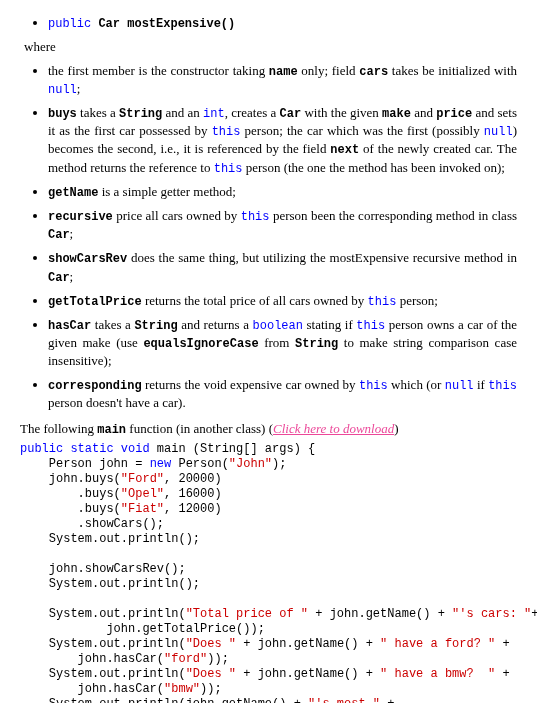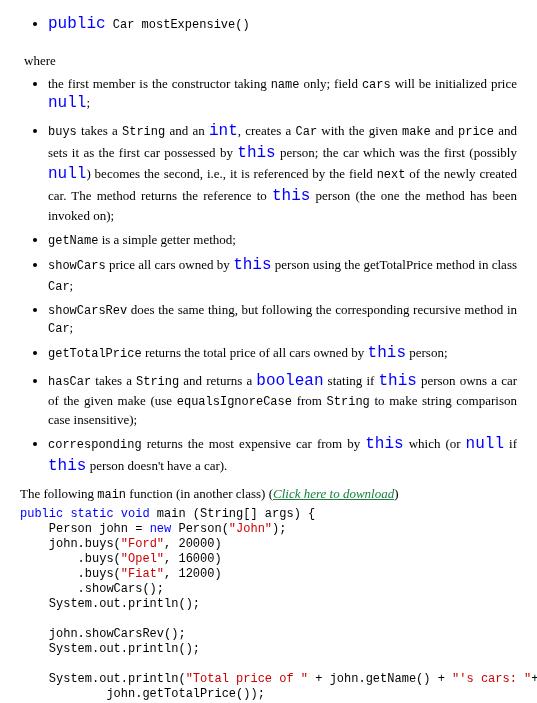--- a/index.html
+++ b/index.html
@@ -14,26 +14,26 @@
   }
   ul.bullets {
     list-style: disc;
     padding-left: 28px;
     margin: 4px 0;
   }
   ul.bullets > li {
     margin-bottom: 6px;
     text-align: justify;
   }
-  .kw-blue { color: #0000ff; font-family: 'Courier New', monospace; font-size: 16px; }
-  .kw-mono { font-family: 'Courier New', monospace; font-size: 12px; }
-  .where { margin: 16px 0 6px 4px; }
+  .kw-blue { color: #0000ff; font-family: 'Courier New', monospace; font-size: 12px; }
+  .kw-mono { font-family: 'Courier New', monospace; font-size: 12px; font-weight: bold; }
+  .where { margin: 6px 0 6px 4px; }
   .para  { margin: 8px 0 4px 0; }
   a.dl {
-    color: #15803d;
+    color: #ec4899;
     font-style: italic;
     text-decoration: underline;
   }
   pre.code {
     font-family: 'Courier New', monospace;
     font-size: 12px;
     white-space: pre;
     margin: 2px 0 8px 0;
     line-height: 1.25;
   }
@@ -47,49 +47,49 @@
   <li>
     <span class="kw-blue">public</span><span class="kw-mono"> Car mostExpensive()</span>
   </li>
 </ul>
 
 <div class="where">where</div>
 
 <ul class="bullets">
 
   <li>
-    <span>the first member is the constructor taking </span><span class="kw-mono">name</span><span> only; field </span><span class="kw-mono">cars</span><span> will be initialized price </span><span class="kw-blue">null</span><span>;</span>
+    <span>the first member is the constructor taking </span><span class="kw-mono">name</span><span> only; field </span><span class="kw-mono">cars</span><span> takes be initialized with </span><span class="kw-blue">null</span><span>;</span>
   </li>
 
   <li>
     <span class="kw-mono">buys</span><span> takes a </span><span class="kw-mono">String</span><span> and an </span><span class="kw-blue">int</span><span>, creates a </span><span class="kw-mono">Car</span><span> with the given </span><span class="kw-mono">make</span><span> and </span><span class="kw-mono">price</span><span> and sets it as the first car possessed by </span><span class="kw-blue">this</span><span> person; the car which was the first (possibly </span><span class="kw-blue">null</span><span>) becomes the second, i.e., it is referenced by the field </span><span class="kw-mono">next</span><span> of the newly created car. The method returns the reference to </span><span class="kw-blue">this</span><span> person (the one the method has been invoked on);</span>
   </li>
 
   <li>
     <span class="kw-mono">getName</span><span> is a simple getter method;</span>
   </li>
 
   <li>
-    <span class="kw-mono">showCars</span><span> price all cars owned by </span><span class="kw-blue">this</span><span> person using the getTotalPrice method in class </span><span class="kw-mono">Car</span><span>;</span>
+    <span class="kw-mono">recursive</span><span> price all cars owned by </span><span class="kw-blue">this</span><span> person been the corresponding method in class </span><span class="kw-mono">Car</span><span>;</span>
   </li>
 
   <li>
-    <span class="kw-mono">showCarsRev</span><span> does the same thing, but following the corresponding recursive method in </span><span class="kw-mono">Car</span><span>;</span>
+    <span class="kw-mono">showCarsRev</span><span> does the same thing, but utilizing the mostExpensive recursive method in </span><span class="kw-mono">Car</span><span>;</span>
   </li>
 
   <li>
     <span class="kw-mono">getTotalPrice</span><span> returns the total price of all cars owned by </span><span class="kw-blue">this</span><span> person;</span>
   </li>
 
   <li>
     <span class="kw-mono">hasCar</span><span> takes a </span><span class="kw-mono">String</span><span> and returns a </span><span class="kw-blue">boolean</span><span> stating if </span><span class="kw-blue">this</span><span> person owns a car of the given make (use </span><span class="kw-mono">equalsIgnoreCase</span><span> from </span><span class="kw-mono">String</span><span> to make string comparison case insensitive);</span>
   </li>
 
   <li>
-    <span class="kw-mono">corresponding</span><span> returns the most expensive car from by </span><span class="kw-blue">this</span><span> which (or </span><span class="kw-blue">null</span><span> if </span><span class="kw-blue">this</span><span> person doesn't have a car).</span>
+    <span class="kw-mono">corresponding</span><span> returns the void expensive car owned by </span><span class="kw-blue">this</span><span> which (or </span><span class="kw-blue">null</span><span> if </span><span class="kw-blue">this</span><span> person doesn't have a car).</span>
   </li>
 
 </ul>
 
 <div class="para">
   <span>The following </span><span class="kw-mono">main</span><span> function (in another class) (</span><a href="#" class="dl">Click here to download</a><span>)</span>
 </div>
 
 <pre class="code"><span class="c-blue">public static void</span> main (String[] args) {
     Person john = <span class="c-blue">new</span> Person(<span class="c-red">"John"</span>);

